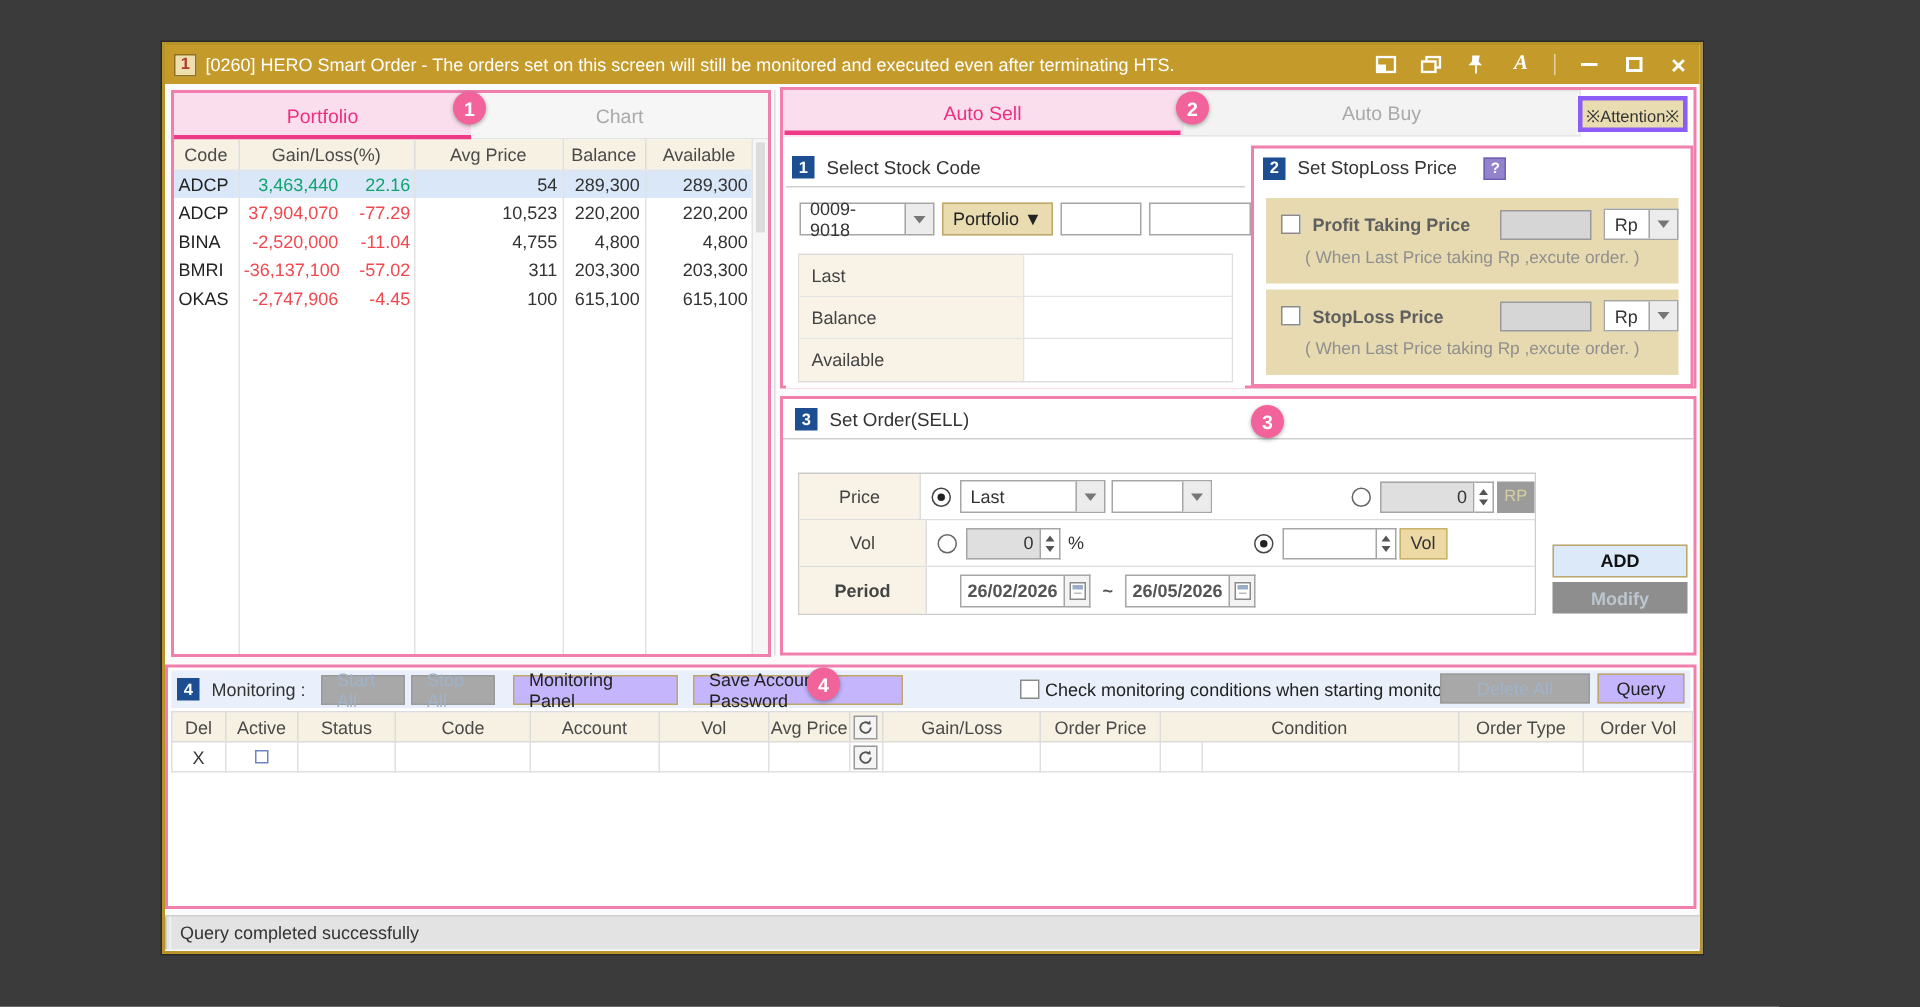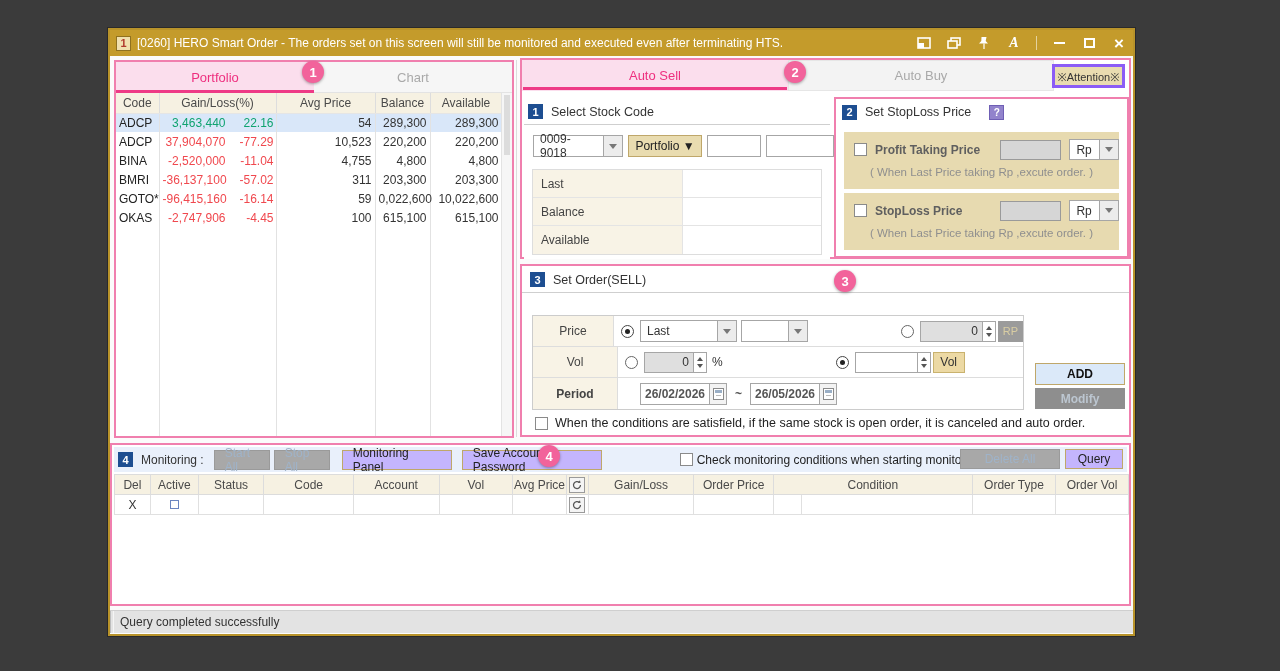--- a/index.html
+++ b/index.html
@@ -230,27 +230,20 @@
             <td class="num">4,800</td>
           </tr>
           <tr>
             <td class="code">BMRI</td>
             <td class="gl"><span class="g neg">-36,137,100</span><span class="p neg">-57.02</span></td>
             <td class="num">311</td>
             <td class="num">203,300</td>
             <td class="num">203,300</td>
           </tr>
           <tr>
-            <td class="code">GOTO*</td>
-            <td class="gl"><span class="g neg">-96,415,160</span><span class="p neg">-16.14</span></td>
-            <td class="num">59</td>
-            <td class="num">0,022,600</td>
-            <td class="num">10,022,600</td>
-          </tr>
-          <tr>
             <td class="code">OKAS</td>
             <td class="gl"><span class="g neg">-2,747,906</span><span class="p neg">-4.45</span></td>
             <td class="num">100</td>
             <td class="num">615,100</td>
             <td class="num">615,100</td>
           </tr>
           <tr class="filler">
                 <td></td>
                 <td class="gl"></td>
                 <td></td>
@@ -418,24 +411,20 @@
                   <span class="cal"></span>
                 </span>
             </span>
           </div>
         </div>
       </div>
 
       <div class="btn-add">ADD</div>
       <div class="btn-modify">Modify</div>
 
-      <div class="cond-row">
-        <span class="cb"></span>
-        <span>When the conditions are satisfield, if the same stock is open order, it is canceled and auto order.</span>
-      </div>
     </div>
 
     <div class="pinkbox monitor">
       <div class="mtoolbar">
         <div class="numsq">4</div>
         <div class="mtitle">Monitoring :</div>
         <div class="mbtn gray" style="width:56px;">Start All</div>
         <div class="mbtn gray" style="width:56px;">Stop All</div>
         <div class="mbtn tan" style="margin-left:8px; width:110px;">Monitoring Panel</div>
         <div class="mbtn tan" style="margin-left:6px; width:140px;">Save Account Password</div>

